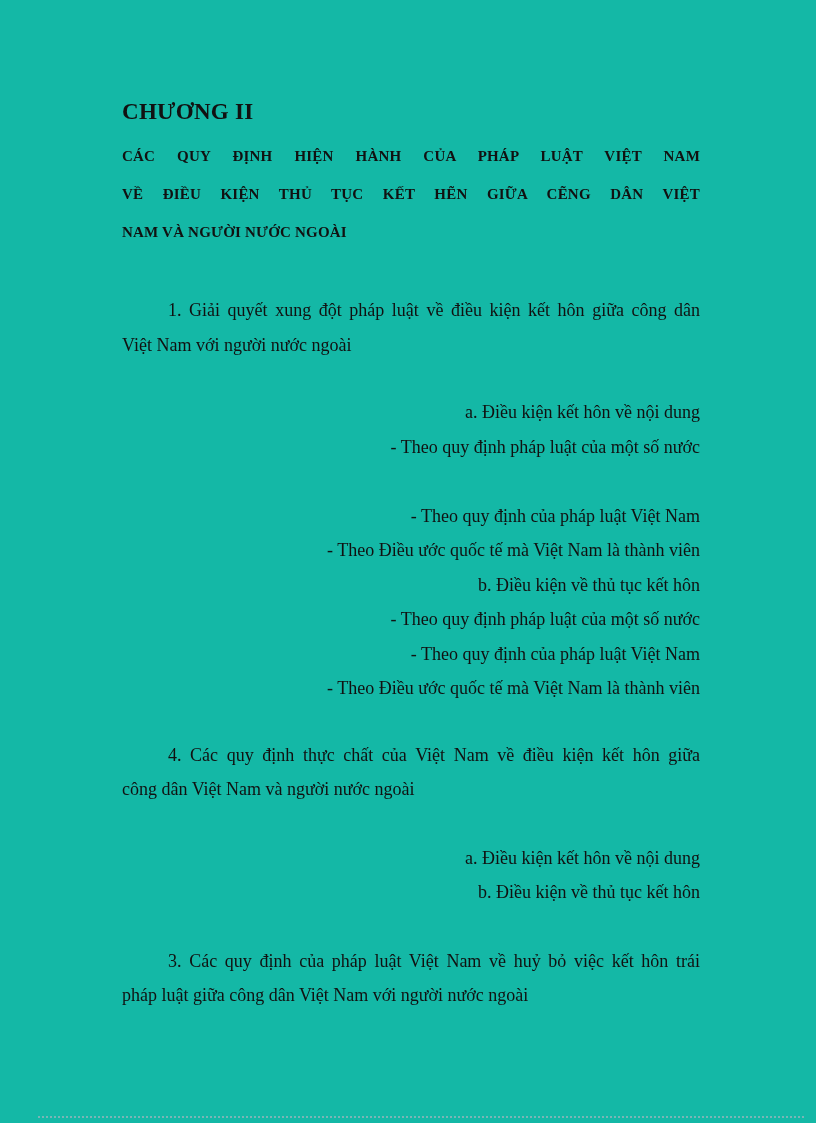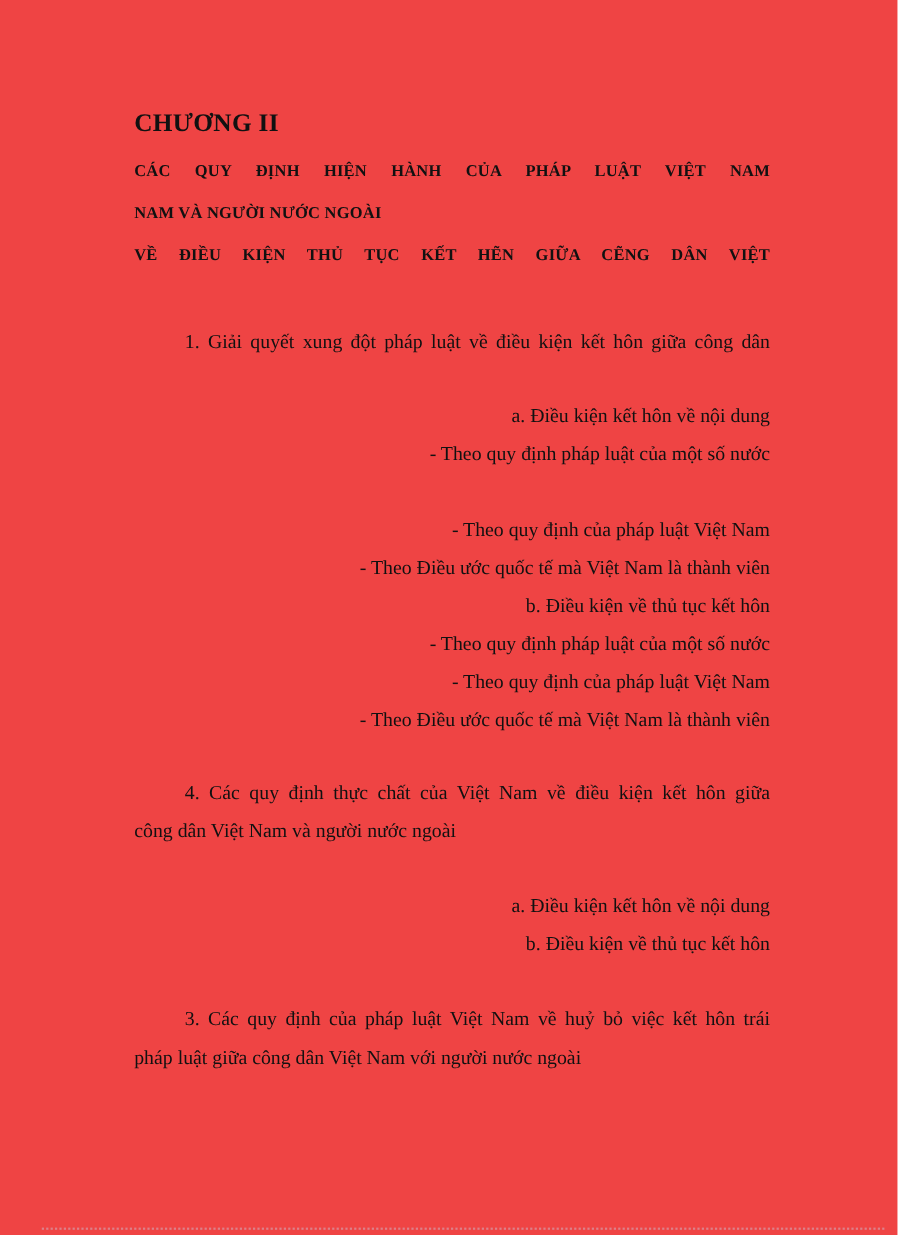--- a/index.html
+++ b/index.html
@@ -4,21 +4,21 @@
 <style>
   html, body {
     margin: 0;
     padding: 0;
     background: #ffffff;
   }
   .page {
     position: relative;
     width: 816px;
     height: 1123px;
-    background: #ef4444;
+    background: #14b8a6;
     overflow: hidden;
     font-family: "Liberation Serif", "DejaVu Serif", serif;
     color: #111111;
     box-sizing: border-box;
     padding-top: 97px;
   }
   .textblock {
     width: 578px;
     margin-left: 122px;
   }
@@ -79,26 +79,27 @@
 </head>
 <body>
 
 <div class="page">
   <div class="textblock">
 
     <h1 class="chapter-title">CHƯƠNG II</h1>
 
     <div class="chapter-heading">
       <div class="hline stretch">CÁC QUY ĐỊNH HIỆN HÀNH CỦA PHÁP LUẬT VIỆT NAM</div>
+      <div class="hline stretch">VỀ ĐIỀU KIỆN THỦ TỤC KẾT HẼN GIỮA CẼNG DÂN VIỆT</div>
       <div class="hline">NAM VÀ NGƯỜI NƯỚC NGOÀI</div>
-      <div class="hline stretch">VỀ ĐIỀU KIỆN THỦ TỤC KẾT HẼN GIỮA CẼNG DÂN VIỆT</div>
     </div>
 
     <div class="para-1">
       <div class="bline stretch first-line-indent">1. Giải quyết xung đột pháp luật về điều kiện kết hôn giữa công dân</div>
+      <div class="bline">Việt Nam với người nước ngoài</div>
     </div>
 
     <div class="items-group-1">
       <div class="bline item-indent">a. Điều kiện kết hôn về nội dung</div>
       <div class="bline item-indent">- Theo quy định pháp luật của một số nước</div>
       <div class="bline item-indent gap-before">- Theo quy định của pháp luật Việt Nam</div>
       <div class="bline item-indent">- Theo Điều ước quốc tế mà Việt Nam là thành viên</div>
       <div class="bline item-indent">b. Điều kiện về thủ tục kết hôn</div>
       <div class="bline item-indent">- Theo quy định pháp luật của một số nước</div>
       <div class="bline item-indent">- Theo quy định của pháp luật Việt Nam</div>

